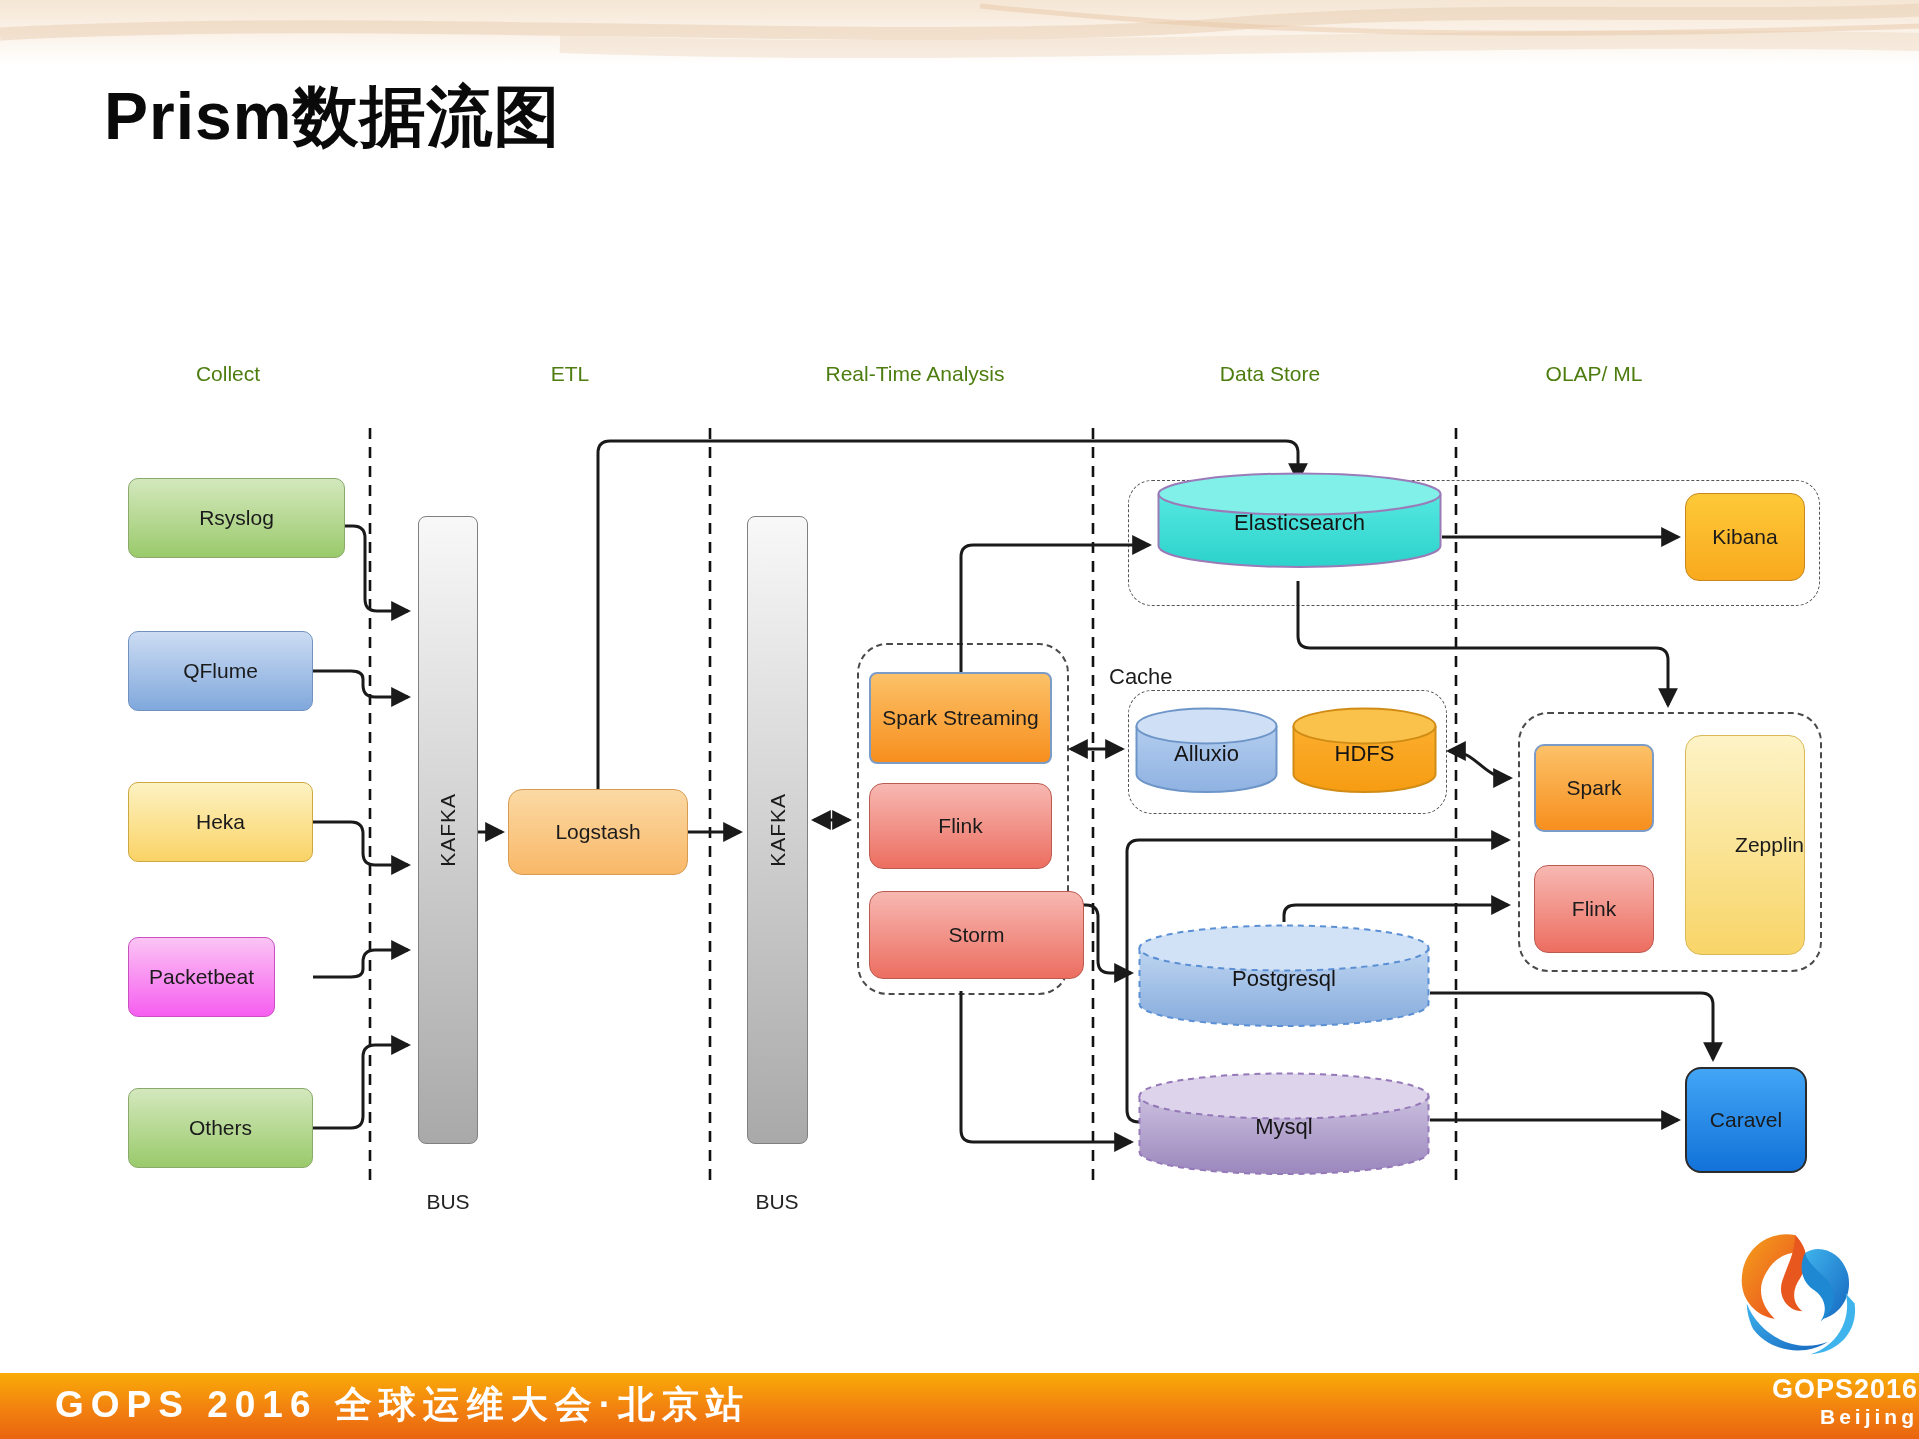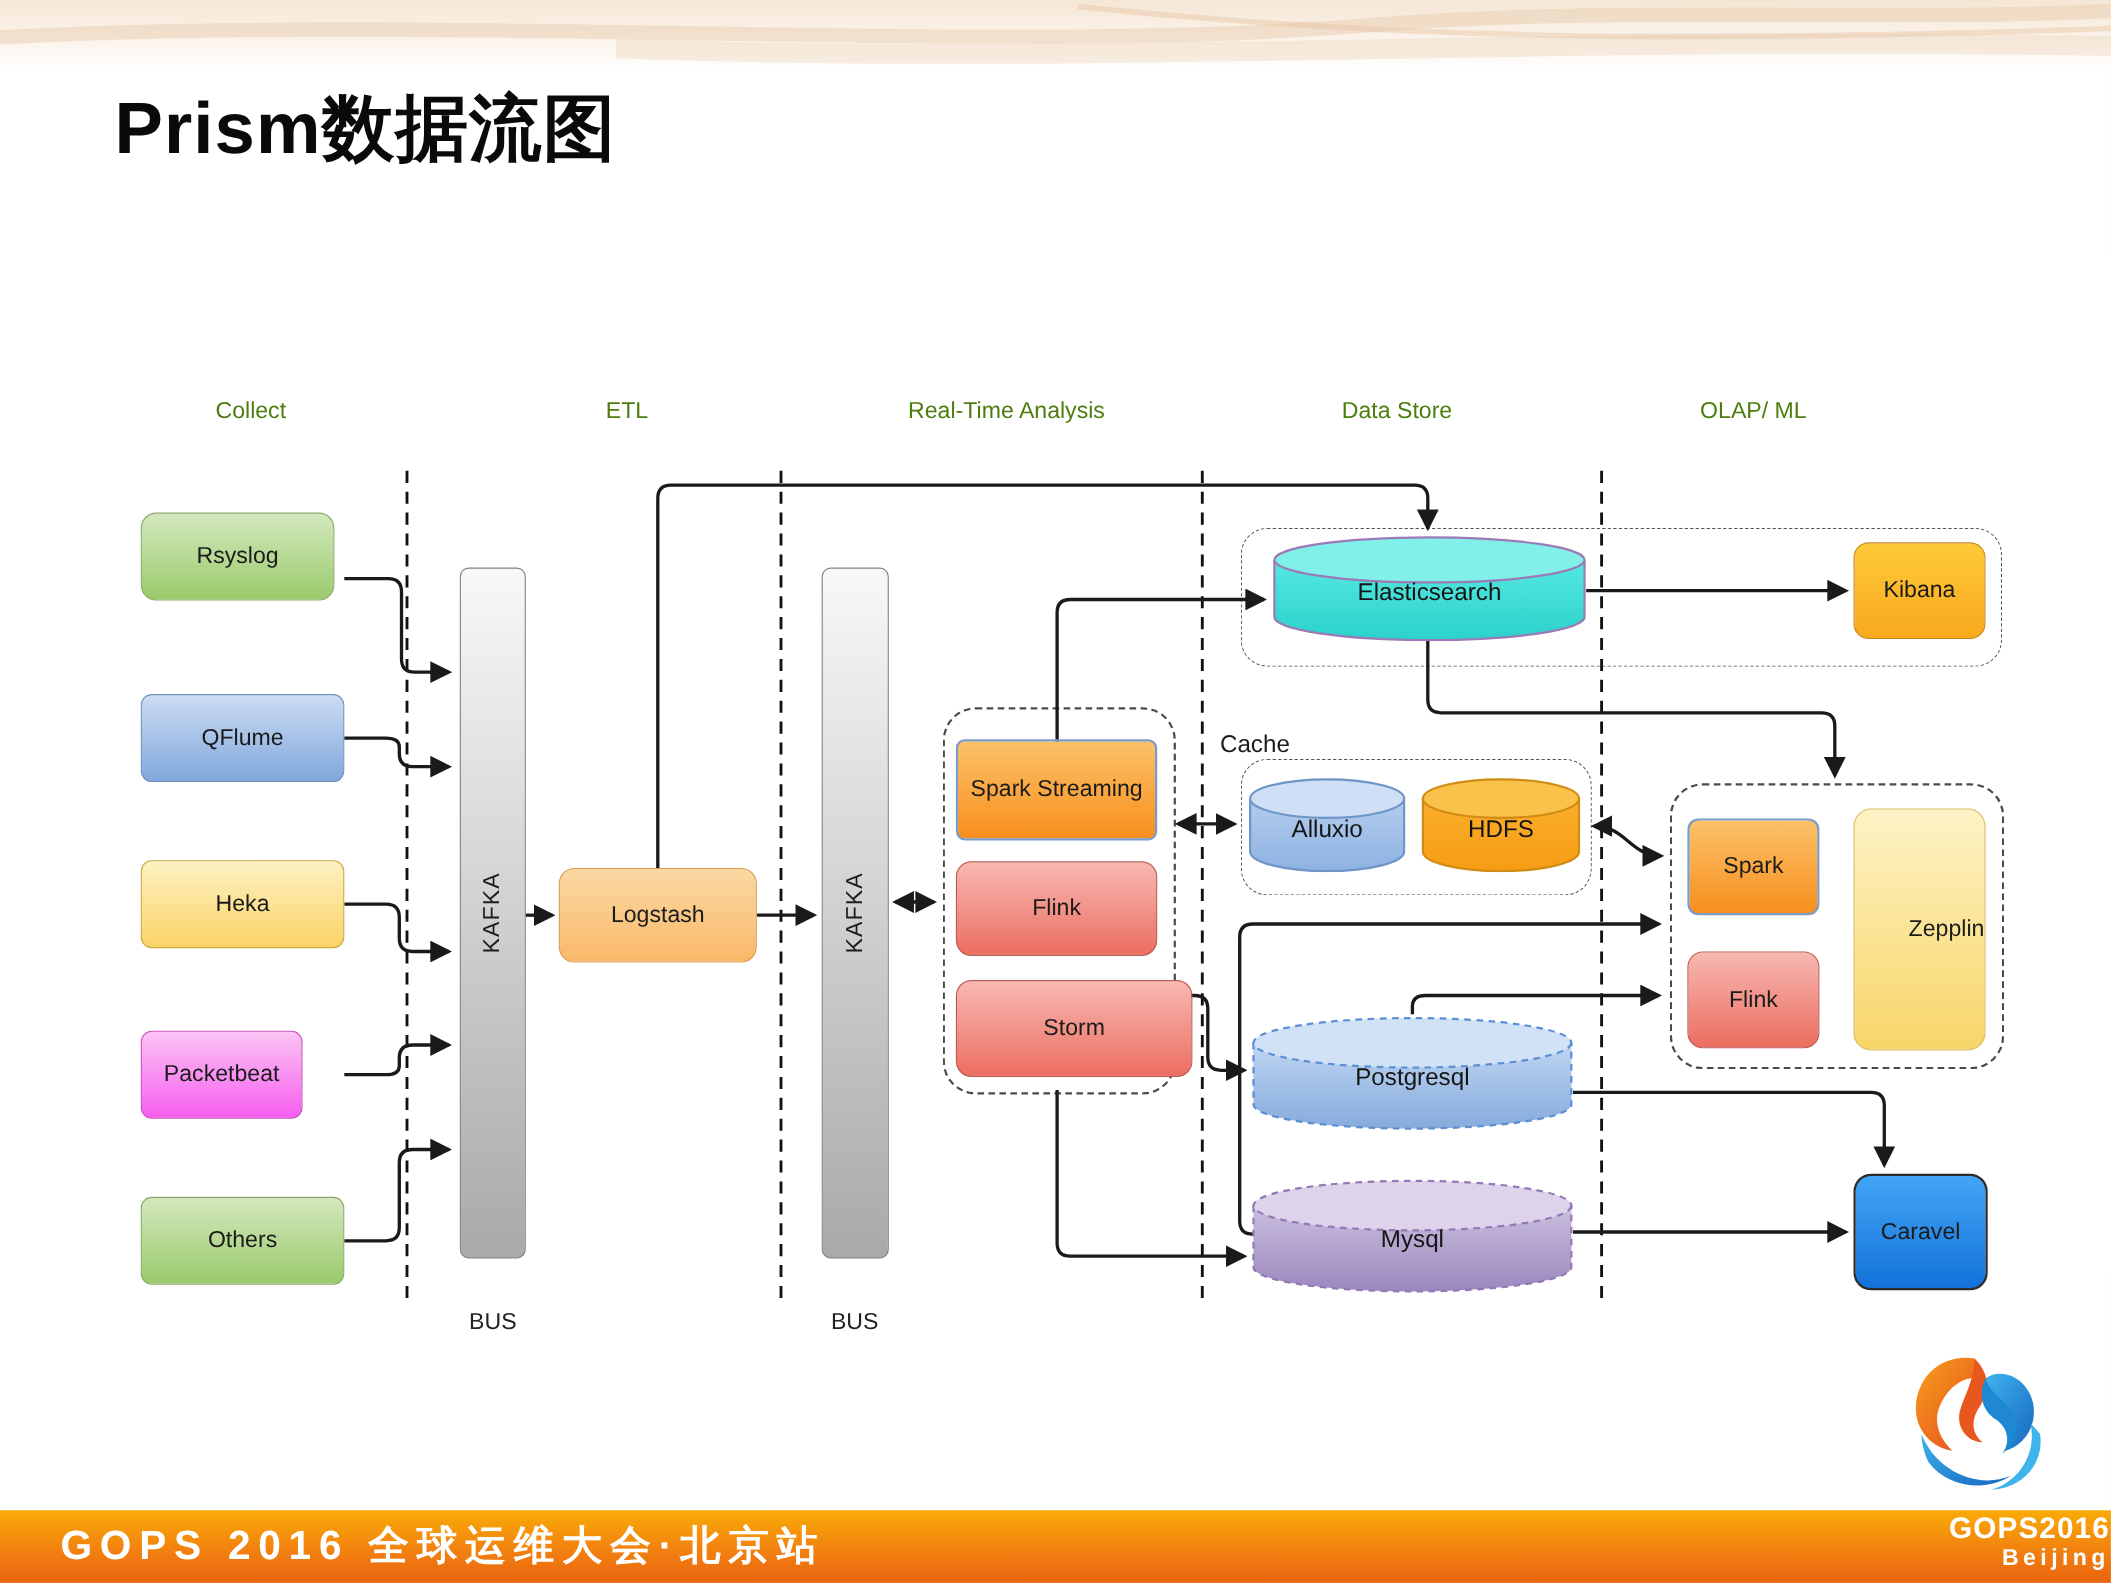--- a/index.html
+++ b/index.html
@@ -115,21 +115,21 @@
       <path d="M1449,751 C1478,751 1482,778 1510,778" marker-start="url(#ah)" marker-end="url(#ah)"></path>
       <path d="M1142,1122 H1139 Q1127,1122 1127,1110 V852 Q1127,840 1139,840 H1508" marker-end="url(#ah)"></path>
       <path d="M1065,905 H1086 Q1098,905 1098,917 V961 Q1098,973 1110,973 H1131" marker-end="url(#ah)"></path>
       <path d="M1284,922 V915 Q1284,905 1296,905 H1508" marker-end="url(#ah)"></path>
       <path d="M961,991 V1130 Q961,1142 973,1142 H1131" marker-end="url(#ah)"></path>
       <path d="M1430,993 H1701 Q1713,993 1713,1005 V1059" marker-end="url(#ah)"></path>
       <path d="M1430,1120 H1678" marker-end="url(#ah)"></path>
     </g>
   </svg>
 
-  <div class="node green r10" style="left:128px;top:466px;width:176px;height:80px;border-radius:14px;">
+  <div class="node green r10" style="left:128px;top:478px;width:217px;height:80px;">
       <span>Rsyslog</span>
     </div>
   <div class="node blue r10" style="left:128px;top:631px;width:185px;height:80px;text-align:right;">
       <span>QFlume</span>
     </div>
   <div class="node yellow r10" style="left:128px;top:782px;width:185px;height:80px;">
       <span>Heka</span>
     </div>
   <div class="node magenta r10" style="left:128px;top:937px;width:147px;height:80px;">
       <span>Packetbeat</span>
@@ -154,21 +154,21 @@
   <div class="node sparkorange r8" style="left:869px;top:672px;width:183px;height:92px;">
       <span>Spark Streaming</span>
     </div>
   <div class="node red r14" style="left:869px;top:783px;width:183px;height:86px;">
       <span>Flink</span>
     </div>
   <div class="node red r14" style="left:869px;top:891px;width:215px;height:88px;">
       <span>Storm</span>
     </div>
 
-  <div class="cyl" style="left:1157px;top:487px;width:285px;height:96px;">
+  <div class="cyl" style="left:1157px;top:472px;width:285px;height:96px;">
     <svg width="285" height="96">
       <defs>
           <linearGradient id="esg" x1="0" y1="0" x2="0" y2="1">
         <stop offset="0" stop-color="#55e8e0"></stop>
             <stop offset="1" stop-color="#2bd2cb"></stop>
           </linearGradient>
         </defs>
       <path d="M1.5,22 L1.5,74 A141,21 0 0 0 283.5,74 L283.5,22" fill="url(#esg)" stroke="#9b7ab8" stroke-width="2"></path>
       <ellipse cx="142.5" cy="22" rx="141" ry="20.5" fill="#80f0e9" stroke="#9b7ab8" stroke-width="2"></ellipse>
     </svg>

